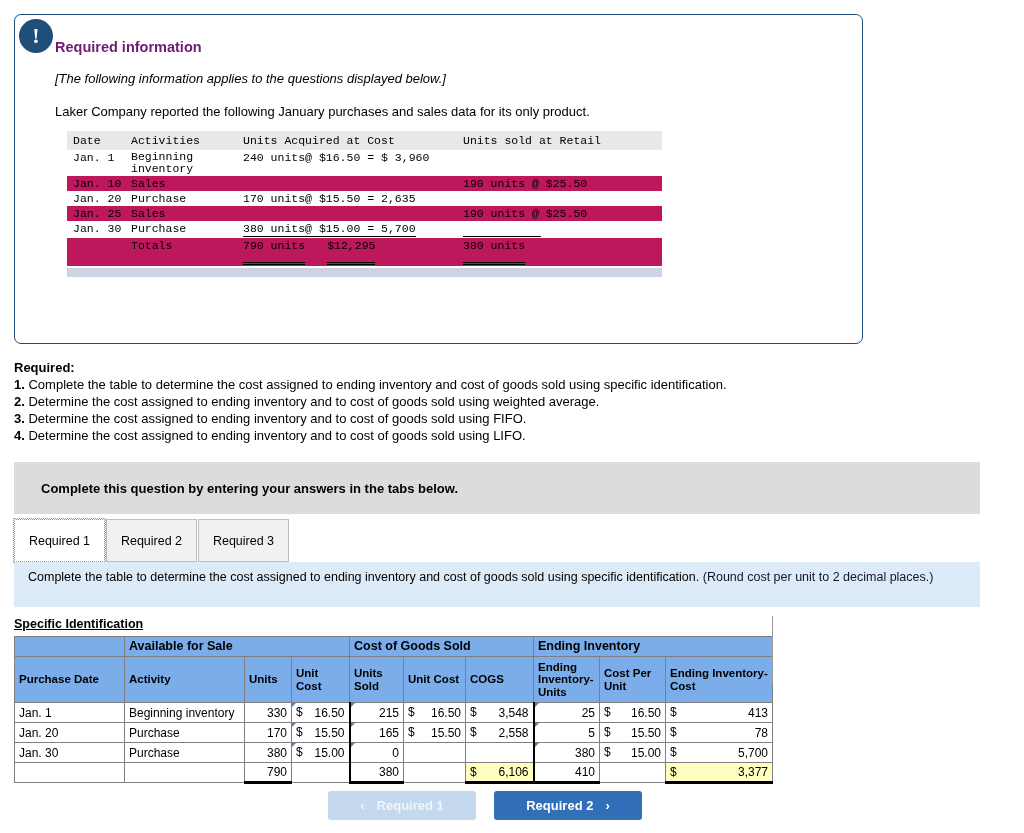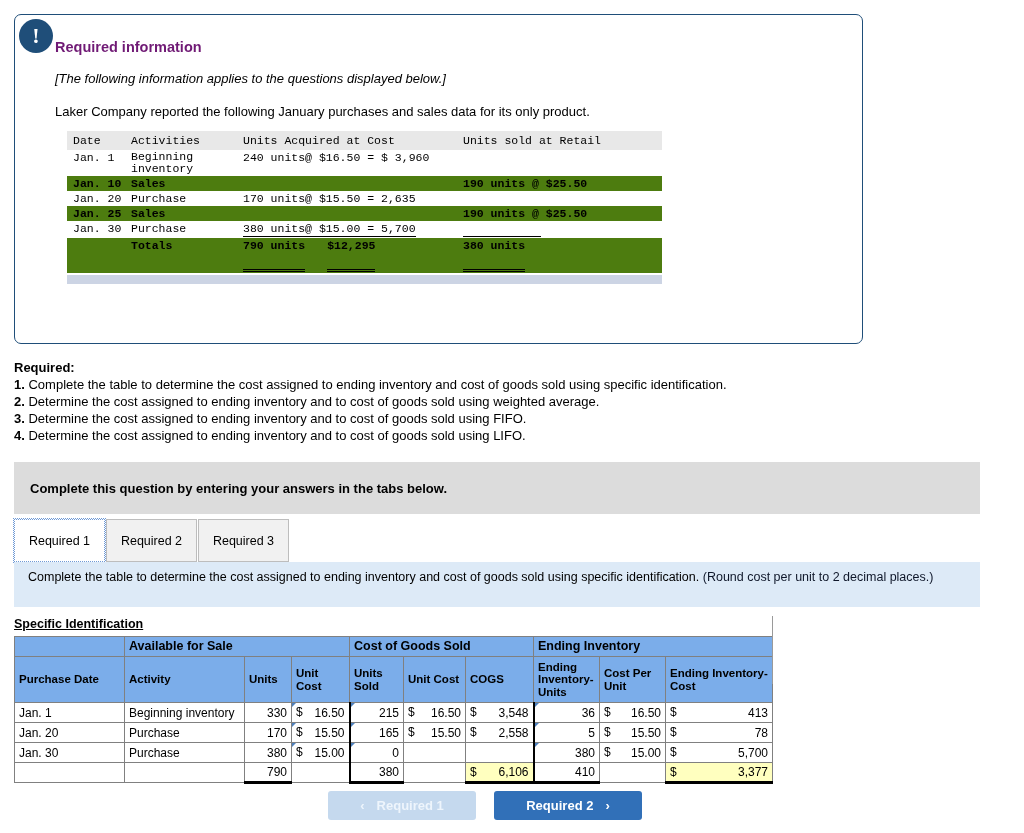--- a/index.html
+++ b/index.html
@@ -35,43 +35,43 @@
 
   
   .mono-wrap { margin-left:12px; width:595px; }
   table.mono {
     border-collapse:collapse; width:100%;
     font-family:"Liberation Mono", "DejaVu Sans Mono", monospace;
     font-size:11.5px;
   }
   table.mono td, table.mono th { padding:1px 2px; font-weight:normal; text-align:left; vertical-align:top; }
   table.mono thead th { background:#e8e8e8; padding:3px 2px; }
-  table.mono tr.shade td { background:#4d7c0f;font-weight:bold; }
+  table.mono tr.shade td { background:#be185d; }
   .c-date { width:62px; padding-left:6px !important; }
   .c-act { width:112px; }
   .c-acq { width:220px; }
   .c-sold { width:auto; }
   .ul1 { border-bottom:1px solid #000; display:inline-block; padding-bottom:1px; }
-  .dbl { border-bottom:3px double #000; display:inline-block; padding-bottom:17px; }
+  .dbl { border-bottom:3px double #000; display:inline-block; padding-bottom:10px; }
   .mono-footer { height:9px; background:#ccd4e4; margin-top:2px; }
   .two-line { line-height:1.05; }
   .closing-text { font-size:13px; margin:20px 0 0 0; line-height:1.45; }
 
   
   #required-block { position:absolute; left:14px; top:360px; width:990px; }
   #required-block .hdr { font-weight:bold; font-size:13px; margin-bottom:1px; }
   #required-block .item { font-size:13px; line-height:1.32; }
   #required-block .item b { font-weight:bold; }
 
   
   #complete-bar {
     position:absolute; left:14px; top:462px; width:966px; height:52px;
     background:#dcdcdc; display:flex; align-items:center;
   }
-  #complete-bar span { font-weight:bold; font-size:13px; padding-left:16px; }
+  #complete-bar span { font-weight:bold; font-size:13px; padding-left:27px; }
 
   
   #tabbar { position:absolute; left:14px; top:519px; width:990px; height:43px; }
   .tab {
     position:absolute; top:0; height:43px; width:91px;
     border:1px solid #bdbdbd; background:#f1f1f1;
     display:flex; align-items:center; justify-content:center;
     font-size:12.5px; color:#000;
   }
   .tab.active { background:#fff; border:1px dotted #6f9ad6; outline:1px dotted #6f9ad6; }
@@ -282,21 +282,21 @@
         </td>
         <td class="inp tr thick-l"><span>215</span></td>
         <td class="money">
           <span class="dollar">$</span>
           <span>16.50</span>
         </td>
         <td class="money">
           <span class="dollar">$</span>
           <span>3,548</span>
         </td>
-        <td class="inp tr thick-l"><span>36</span></td>
+        <td class="inp tr thick-l"><span>25</span></td>
         <td class="money">
           <span class="dollar">$</span>
           <span>16.50</span>
         </td>
         <td class="money">
           <span class="dollar">$</span>
           <span>413</span>
         </td>
       </tr>
 

